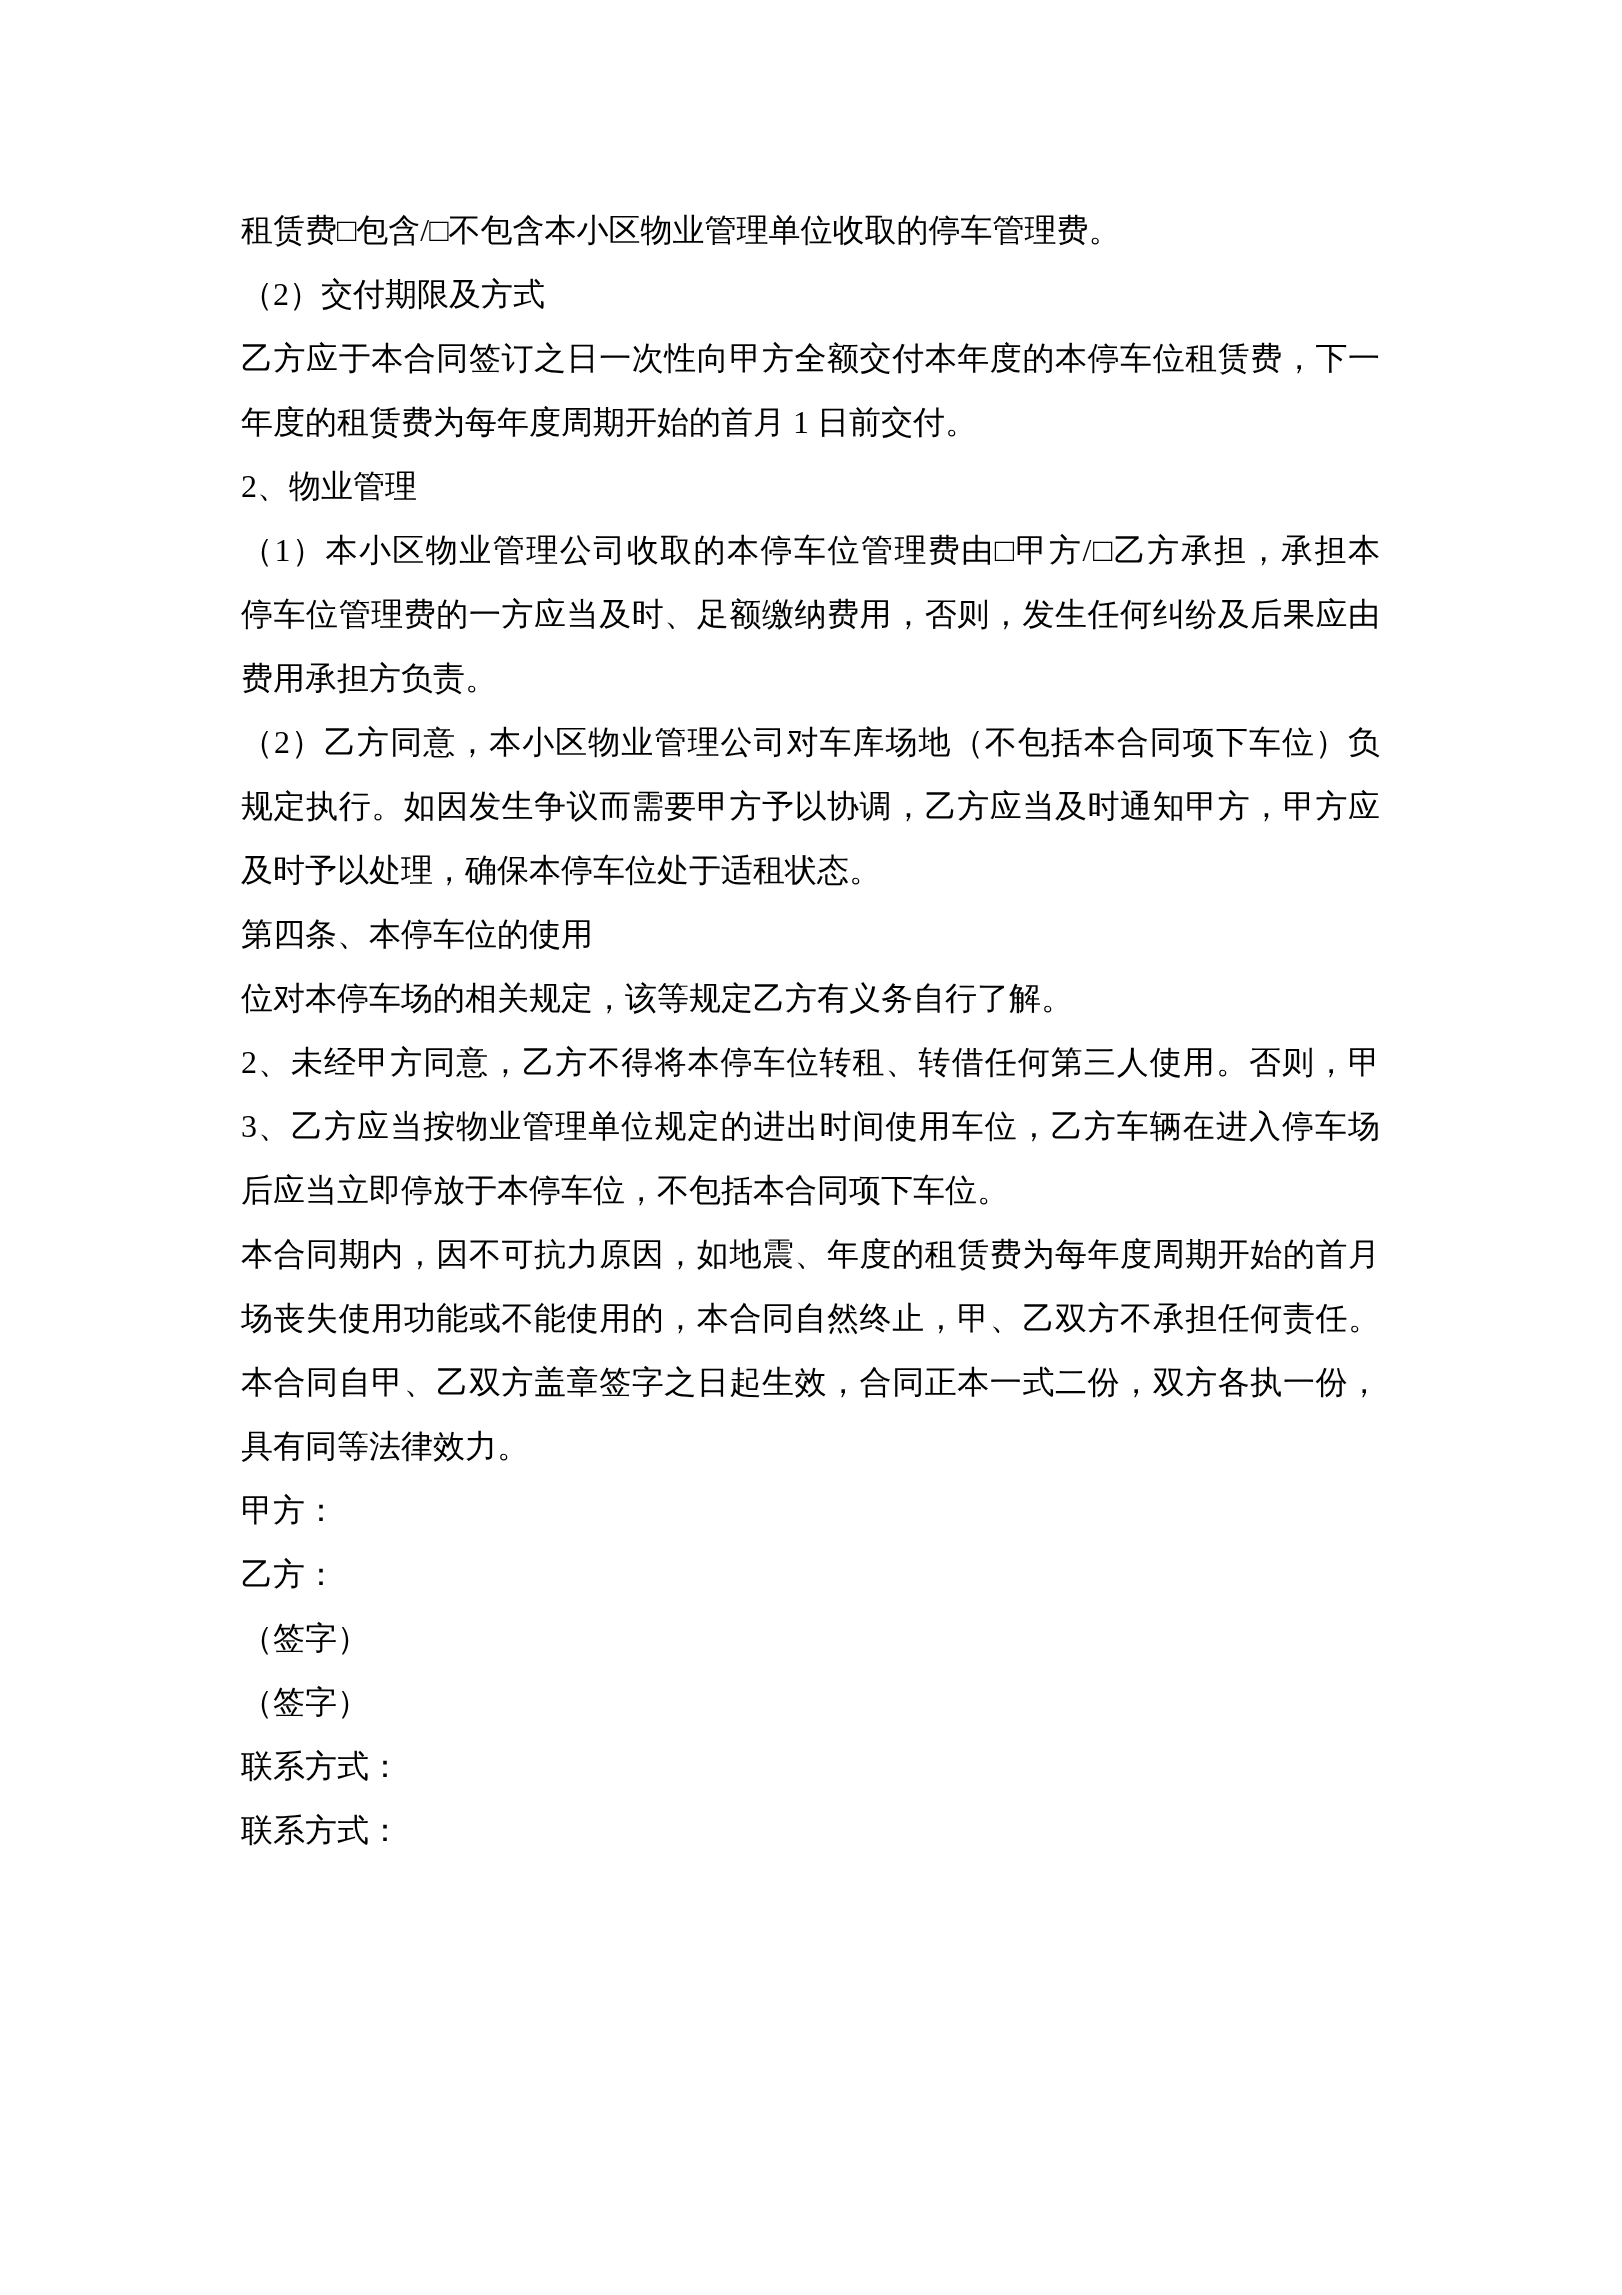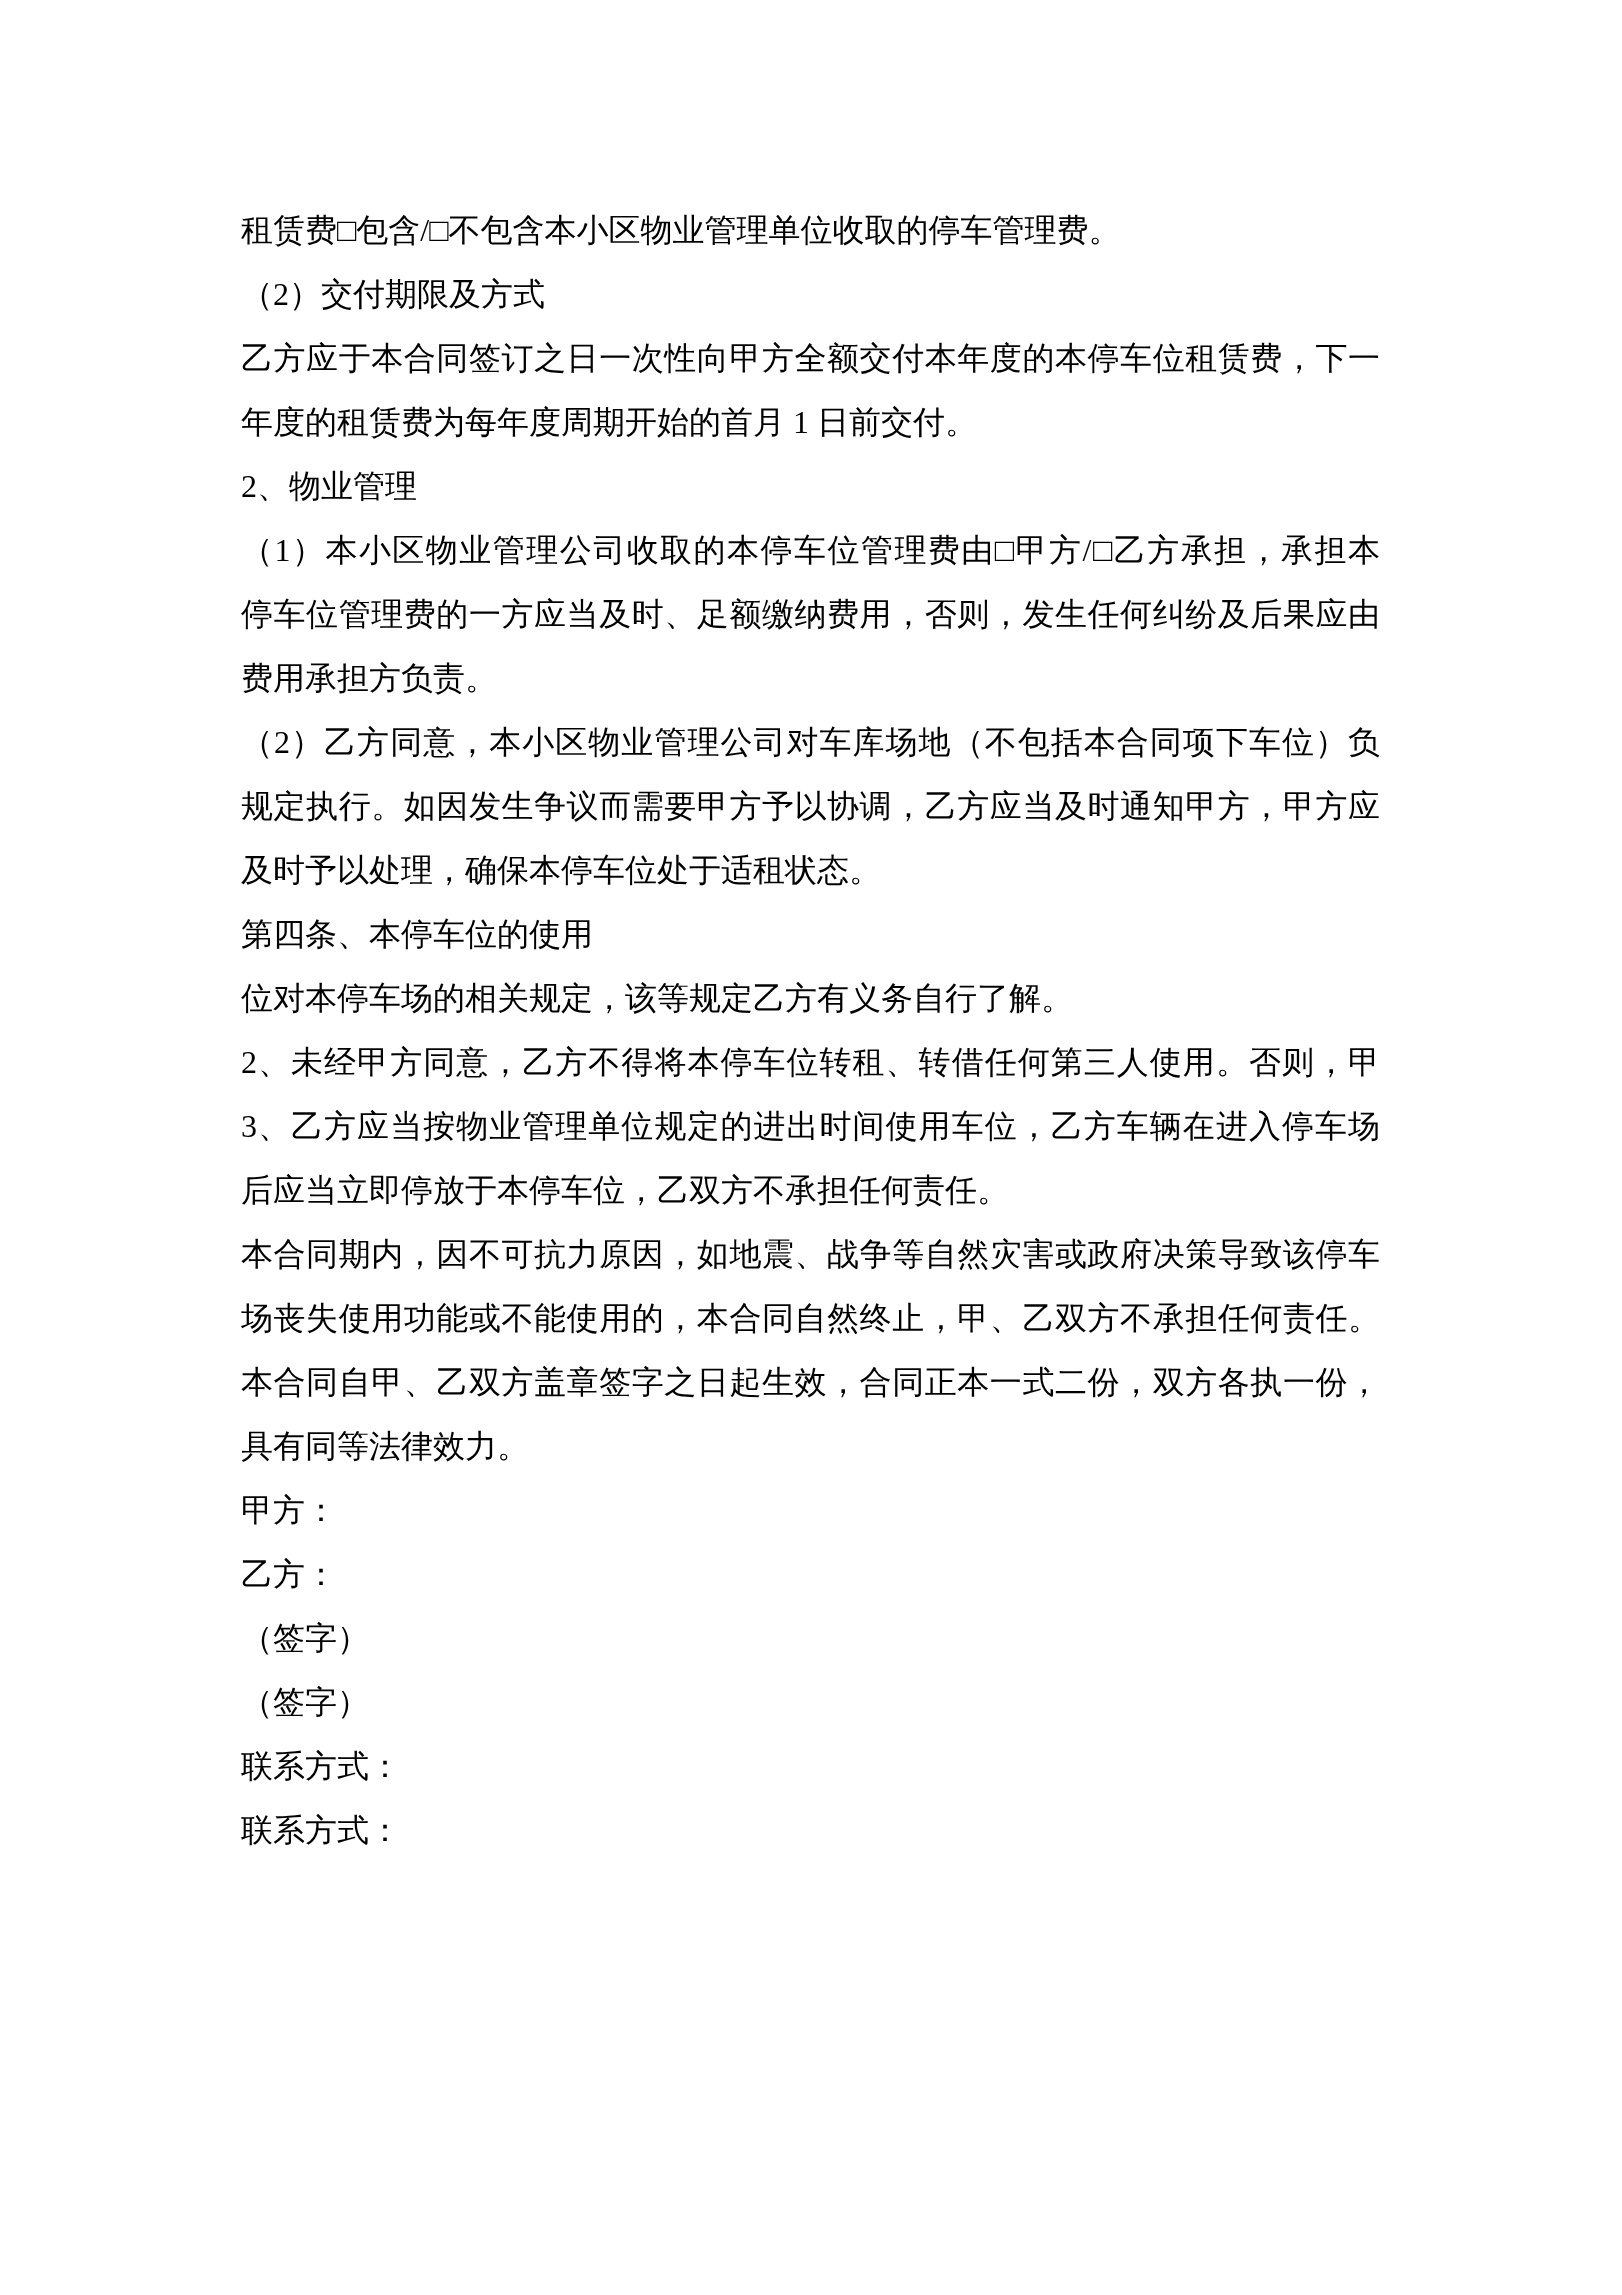--- a/index.html
+++ b/index.html
@@ -50,22 +50,22 @@
       <div class="line fill">（1）本小区物业管理公司收取的本停车位管理费由□甲方/□乙方承担，承担本</div>
       <div class="line fill">停车位管理费的一方应当及时、足额缴纳费用，否则，发生任何纠纷及后果应由</div>
       <div class="line">费用承担方负责。</div>
       <div class="line fill">（2）乙方同意，本小区物业管理公司对车库场地（不包括本合同项下车位）负</div>
       <div class="line fill">规定执行。如因发生争议而需要甲方予以协调，乙方应当及时通知甲方，甲方应</div>
       <div class="line">及时予以处理，确保本停车位处于适租状态。</div>
       <div class="line">第四条、本停车位的使用</div>
       <div class="line">位对本停车场的相关规定，该等规定乙方有义务自行了解。</div>
       <div class="line fill">2、未经甲方同意，乙方不得将本停车位转租、转借任何第三人使用。否则，甲</div>
       <div class="line fill">3、乙方应当按物业管理单位规定的进出时间使用车位，乙方车辆在进入停车场</div>
-      <div class="line">后应当立即停放于本停车位，乙双方不承担任何责任。</div>
-      <div class="line fill">本合同期内，因不可抗力原因，如地震、战争等自然灾害或政府决策导致该停车</div>
+      <div class="line">后应当立即停放于本停车位，不包括本合同项下车位。</div>
+      <div class="line fill">本合同期内，因不可抗力原因，如地震、年度的租赁费为每年度周期开始的首月</div>
       <div class="line fill">场丧失使用功能或不能使用的，本合同自然终止，甲、乙双方不承担任何责任。</div>
       <div class="line fill">本合同自甲、乙双方盖章签字之日起生效，合同正本一式二份，双方各执一份，</div>
       <div class="line">具有同等法律效力。</div>
       <div class="line">甲方：</div>
       <div class="line">乙方：</div>
       <div class="line">（签字）</div>
       <div class="line">（签字）</div>
       <div class="line">联系方式：</div>
       <div class="line">联系方式：</div>
     </div>

